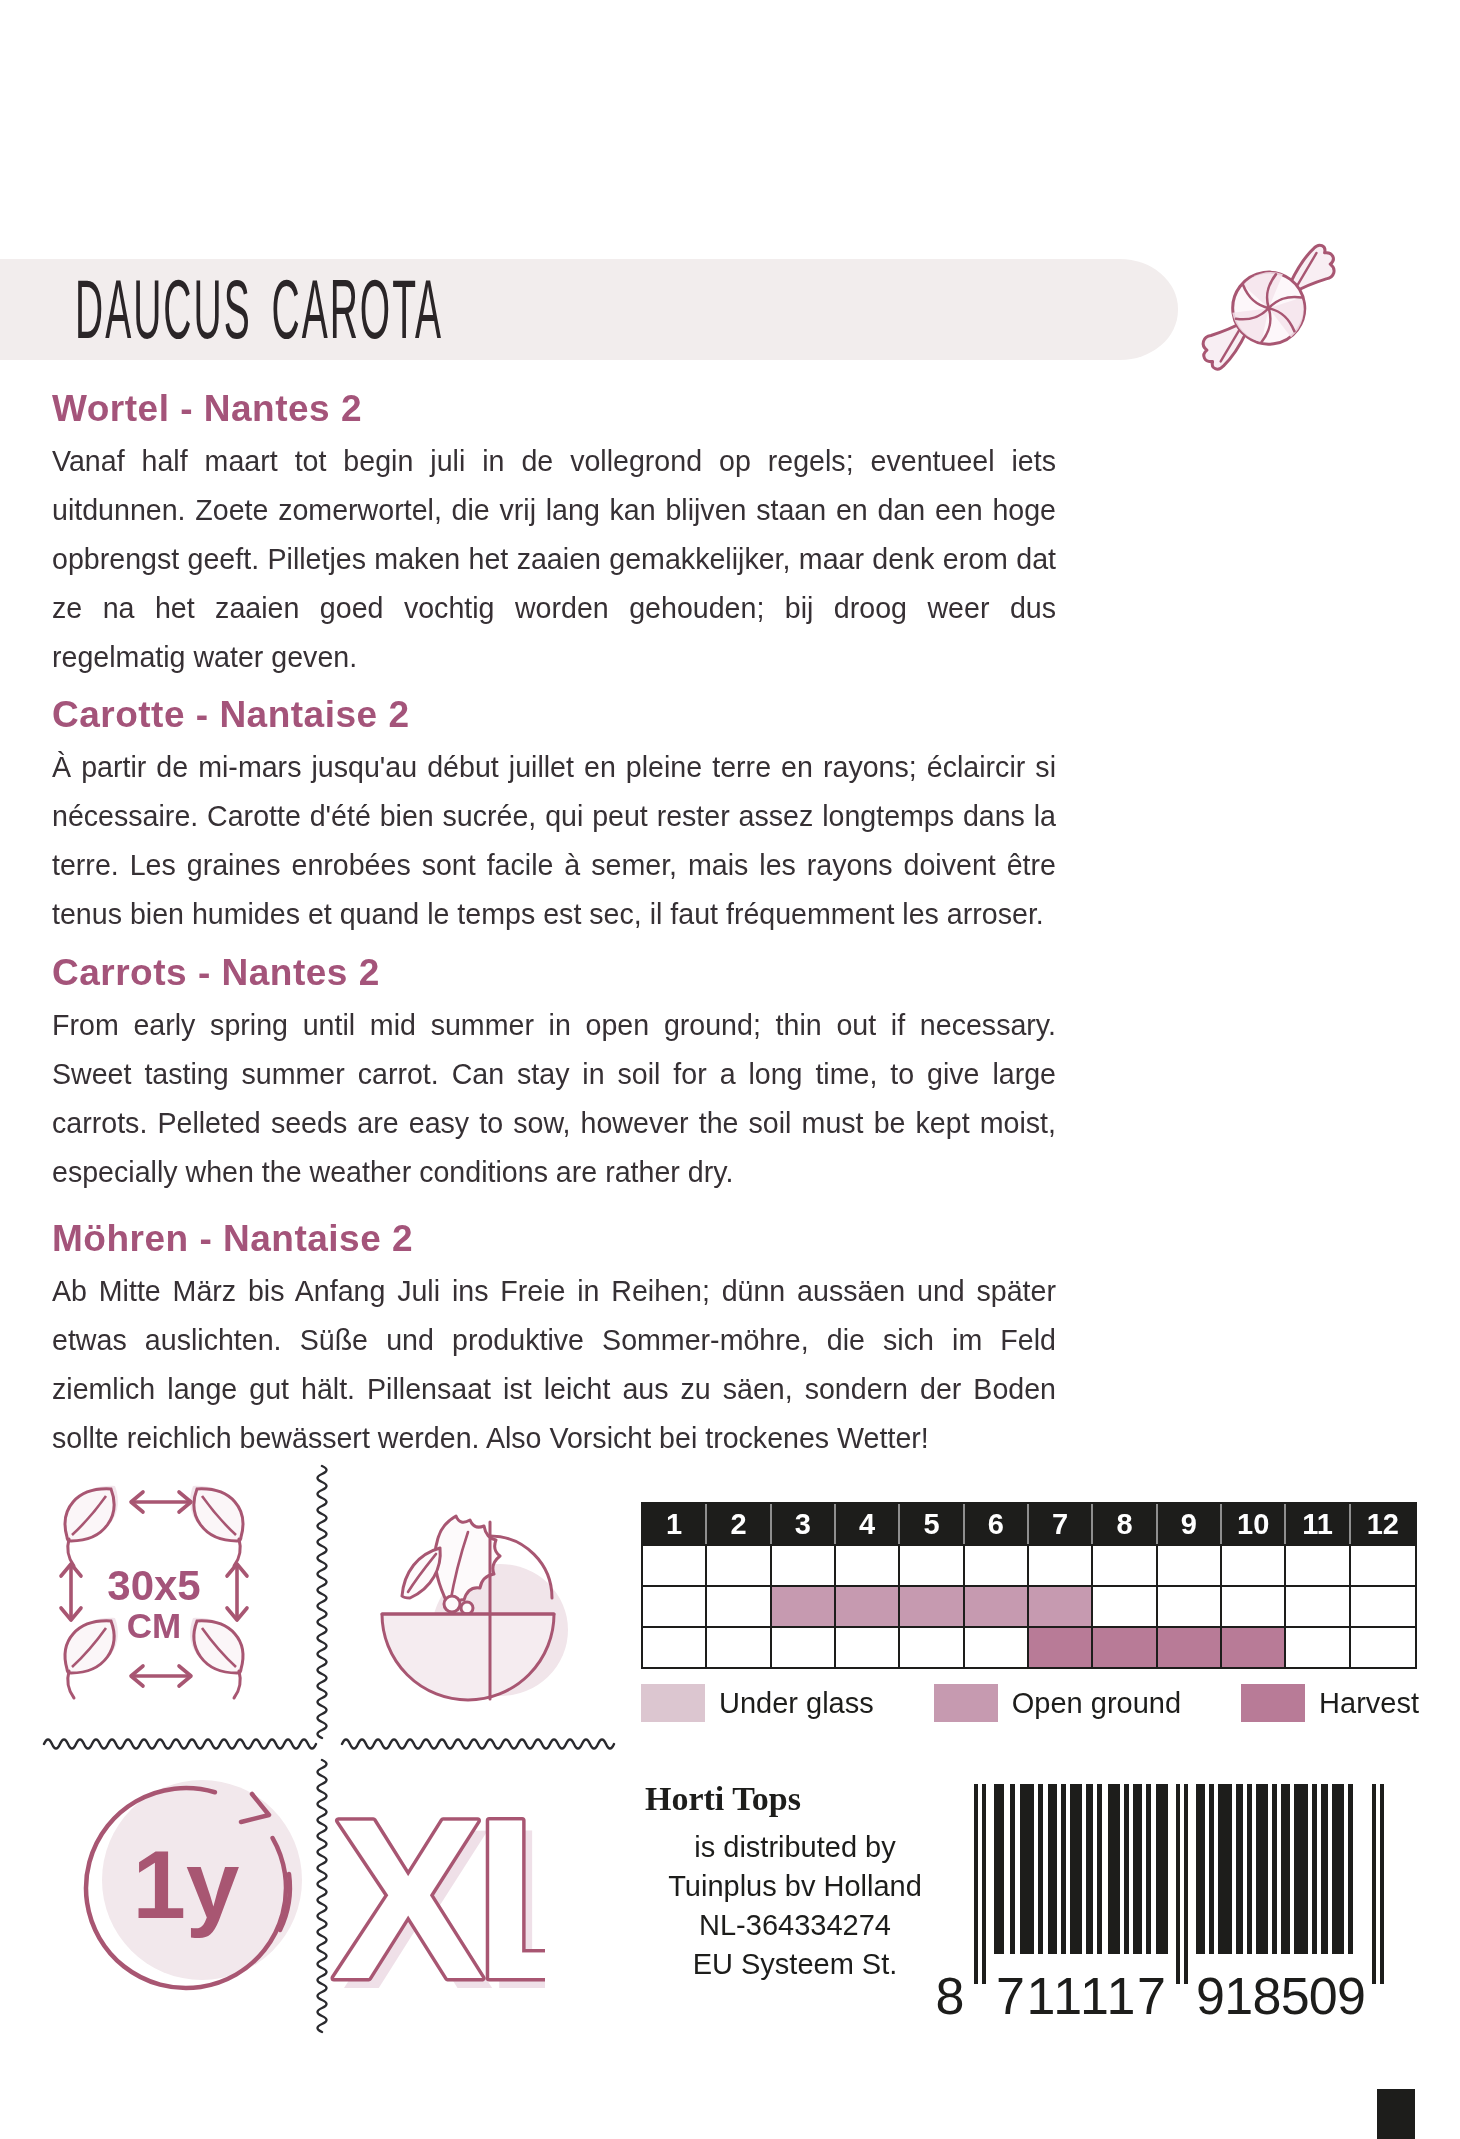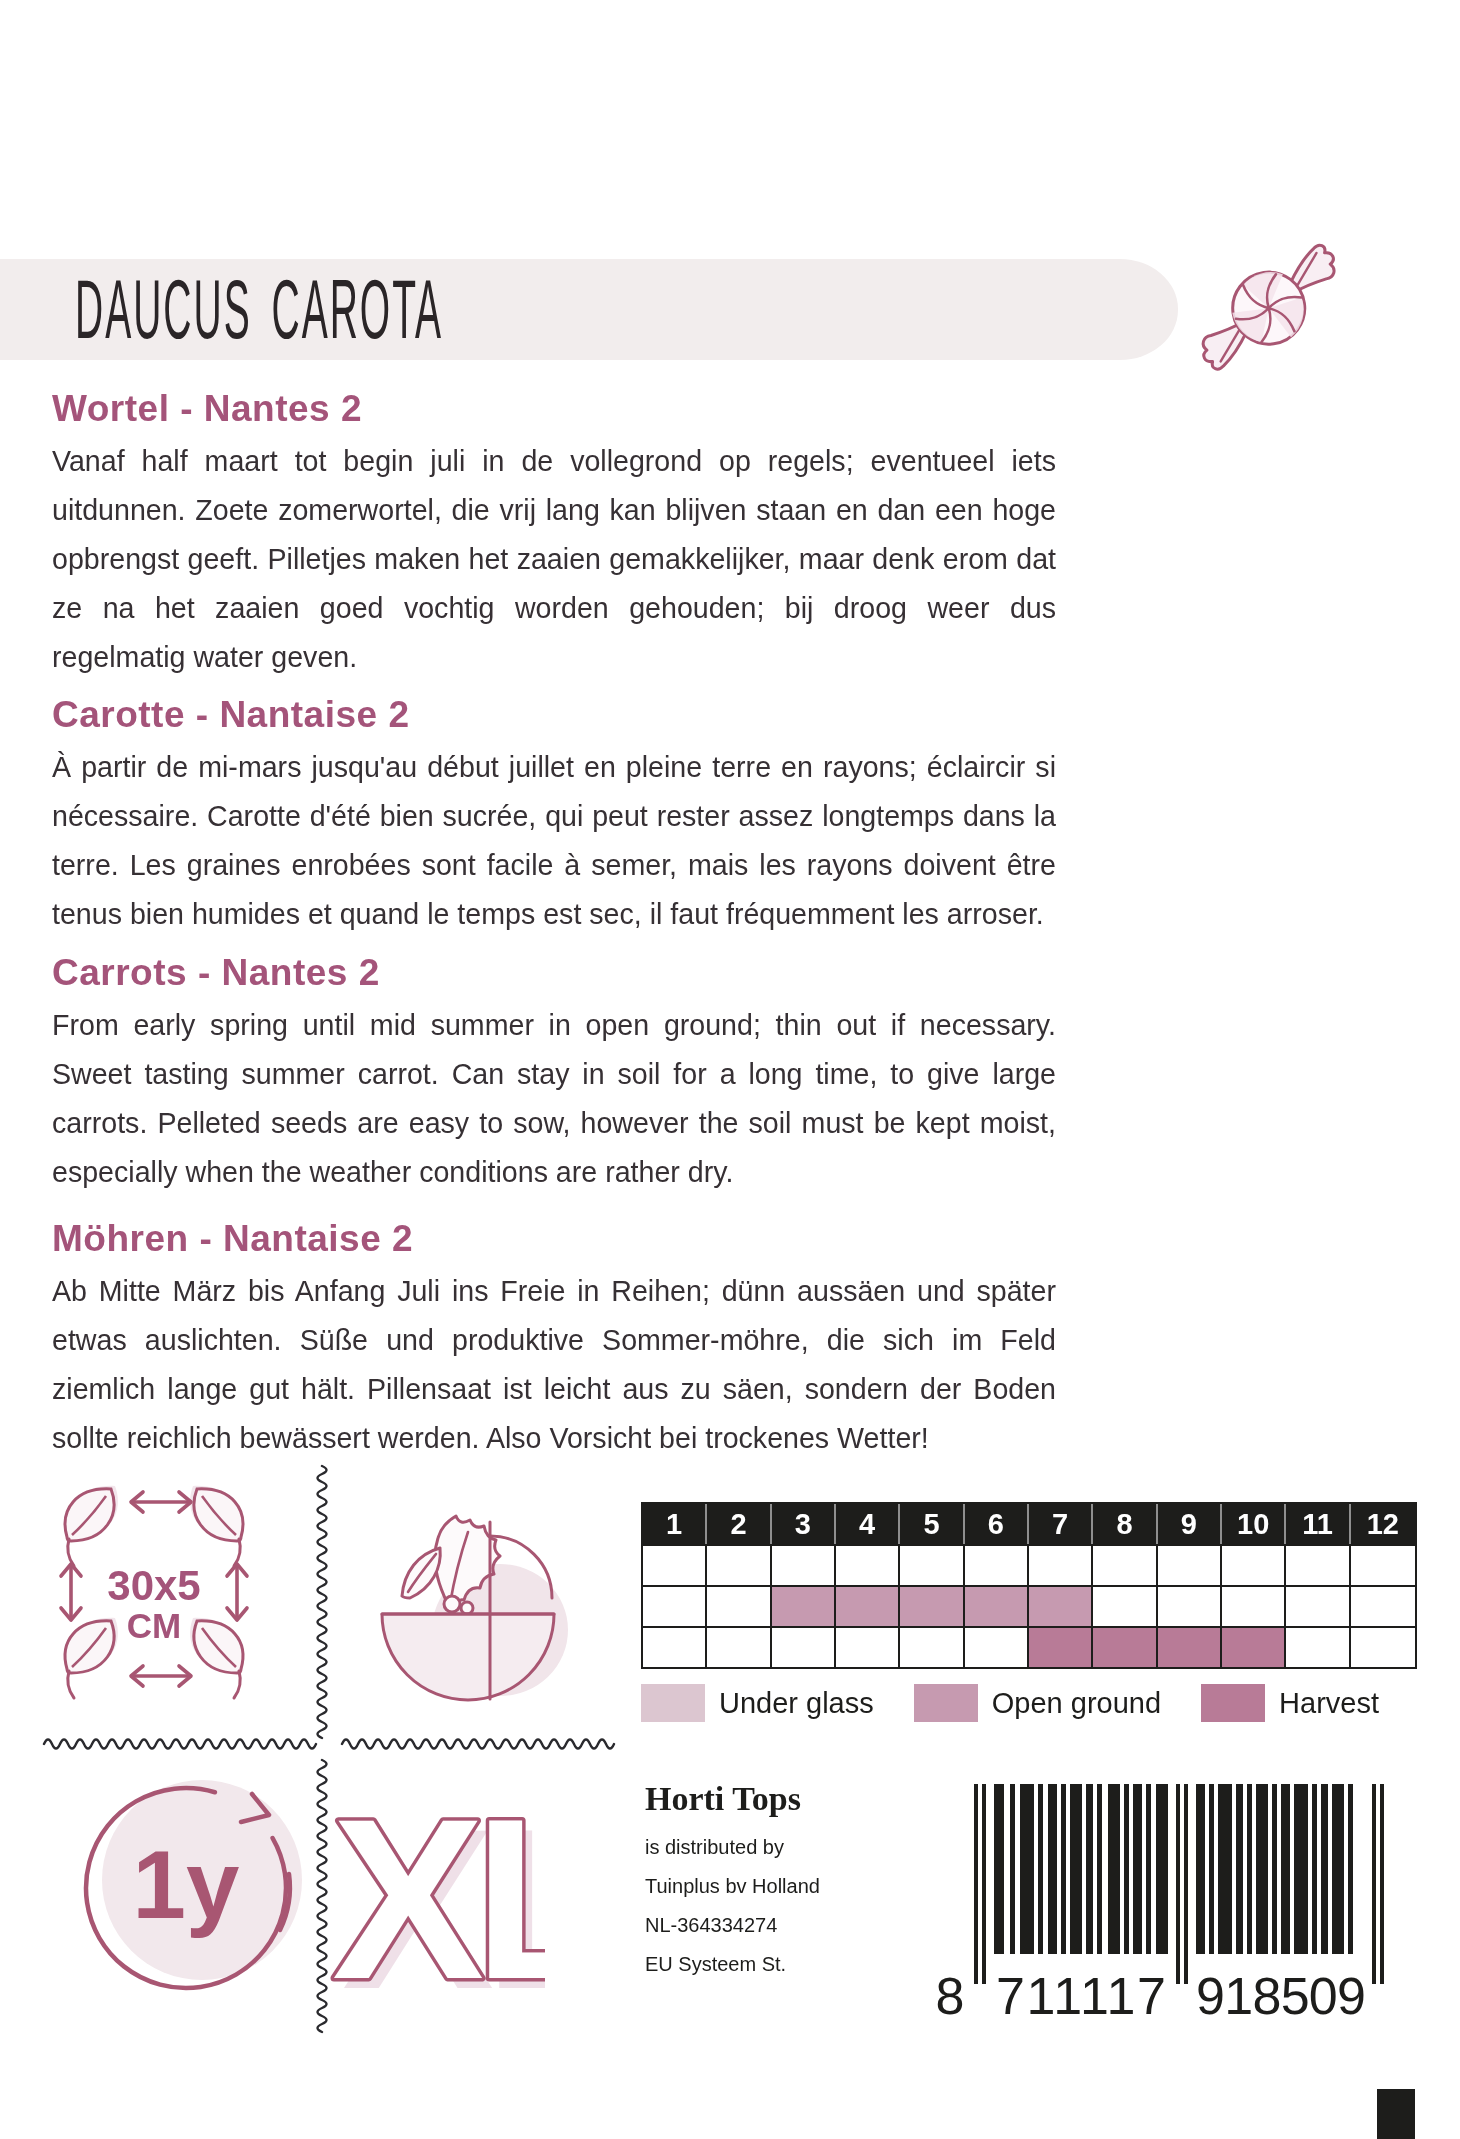--- a/index.html
+++ b/index.html
@@ -29,28 +29,28 @@
   #wave-v2{left:315px;top:1760px;}
   #wave-h1{left:44px;top:1738px;}
   #wave-h2{left:342px;top:1738px;}
   
   #cal-grid{position:absolute;left:641px;top:1502px;width:776px;
      display:grid;grid-template-columns:repeat(12,1fr);grid-template-rows:40px 41px 41px 41px;
      border:2px solid #1d1d1b;box-sizing:border-box;background:#fff;}
   .cal-head{background:#1d1d1b;color:#fff;font-weight:700;font-size:29px;
      display:flex;align-items:center;justify-content:center;border-right:2px solid #8f8f8f;}
   .cal-cell{border-right:2px solid #1d1d1b;border-top:2px solid #1d1d1b;}
-  .legend{position:absolute;left:641px;top:1684px;width:790px;display:flex;align-items:center;gap:40px;}
+  .legend{position:absolute;left:641px;top:1684px;width:790px;display:flex;align-items:center;gap:60px;}
   .legend-item{display:flex;align-items:center;}
   .legend-swatch{width:64px;height:38px;display:inline-block;margin-right:14px;}
   .legend-label{font-size:29px;color:#1d1d1b;}
   
   .horti{position:absolute;left:645px;top:1780px;width:300px;color:#1d1d1b;}
   .horti-name{font-size:34px;font-weight:700;margin-bottom:10px;font-family:Liberation Serif, serif;}
-  .horti-line{font-size:20px;line-height:39px;display:block;}
+  .horti-line{font-size:29px;line-height:39px;display:block;text-align:center;}
   .barcode{position:absolute;left:928px;top:1776px;}
   .black-mark{position:absolute;left:1377px;top:2089px;width:38px;height:50px;background:#1d1d1b;}
   .mono-digits{font-family:"Liberation Sans",sans-serif;}
 </style>
 </head>
 <body>
 
 <div class="band">
   <div class="band-title">DAUCUS CAROTA</div>
 </div>

